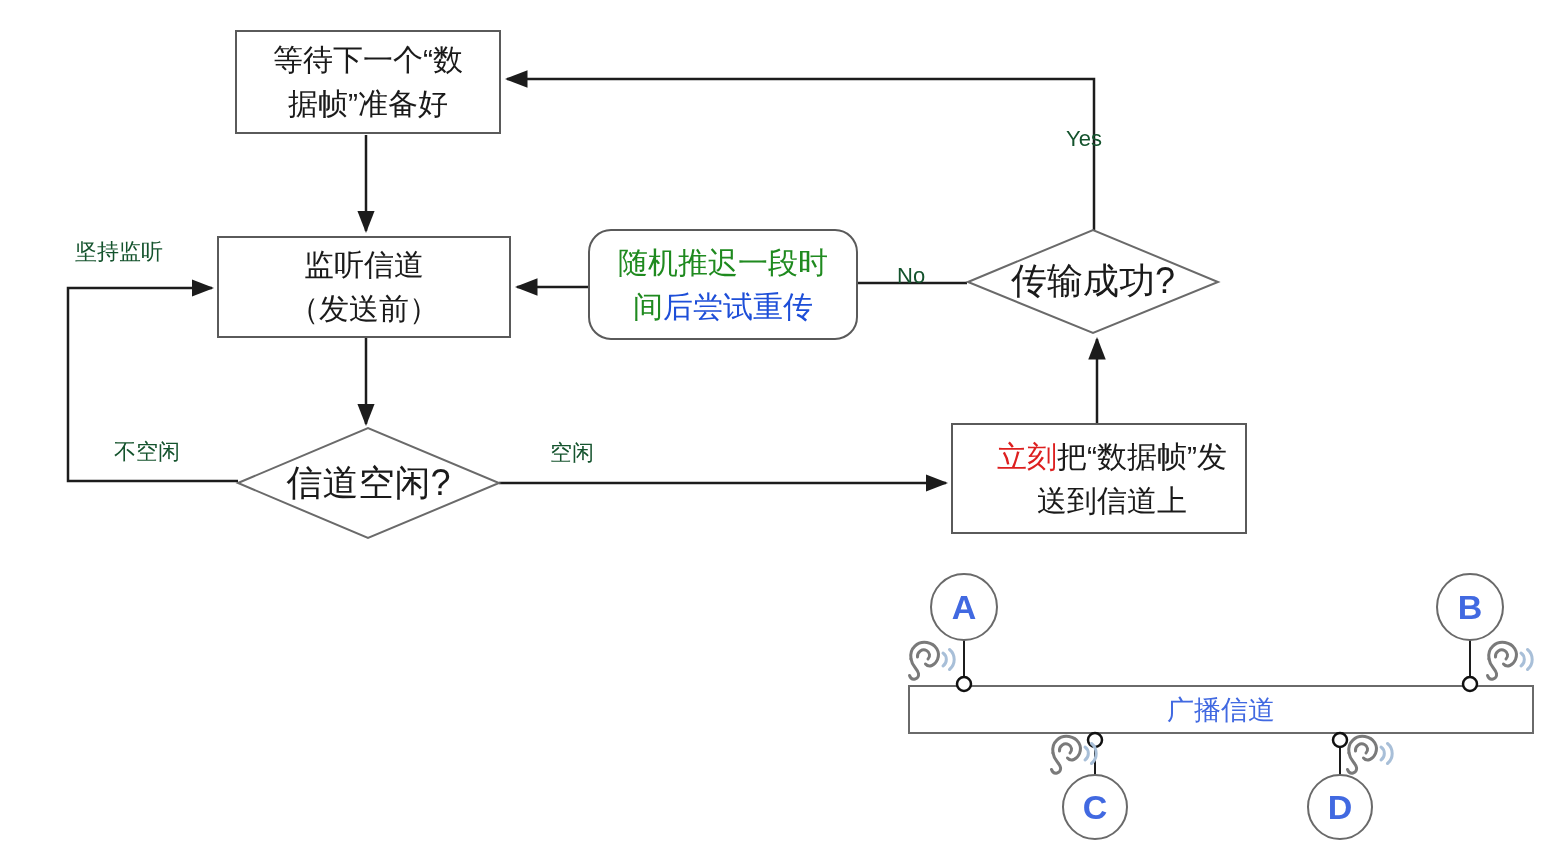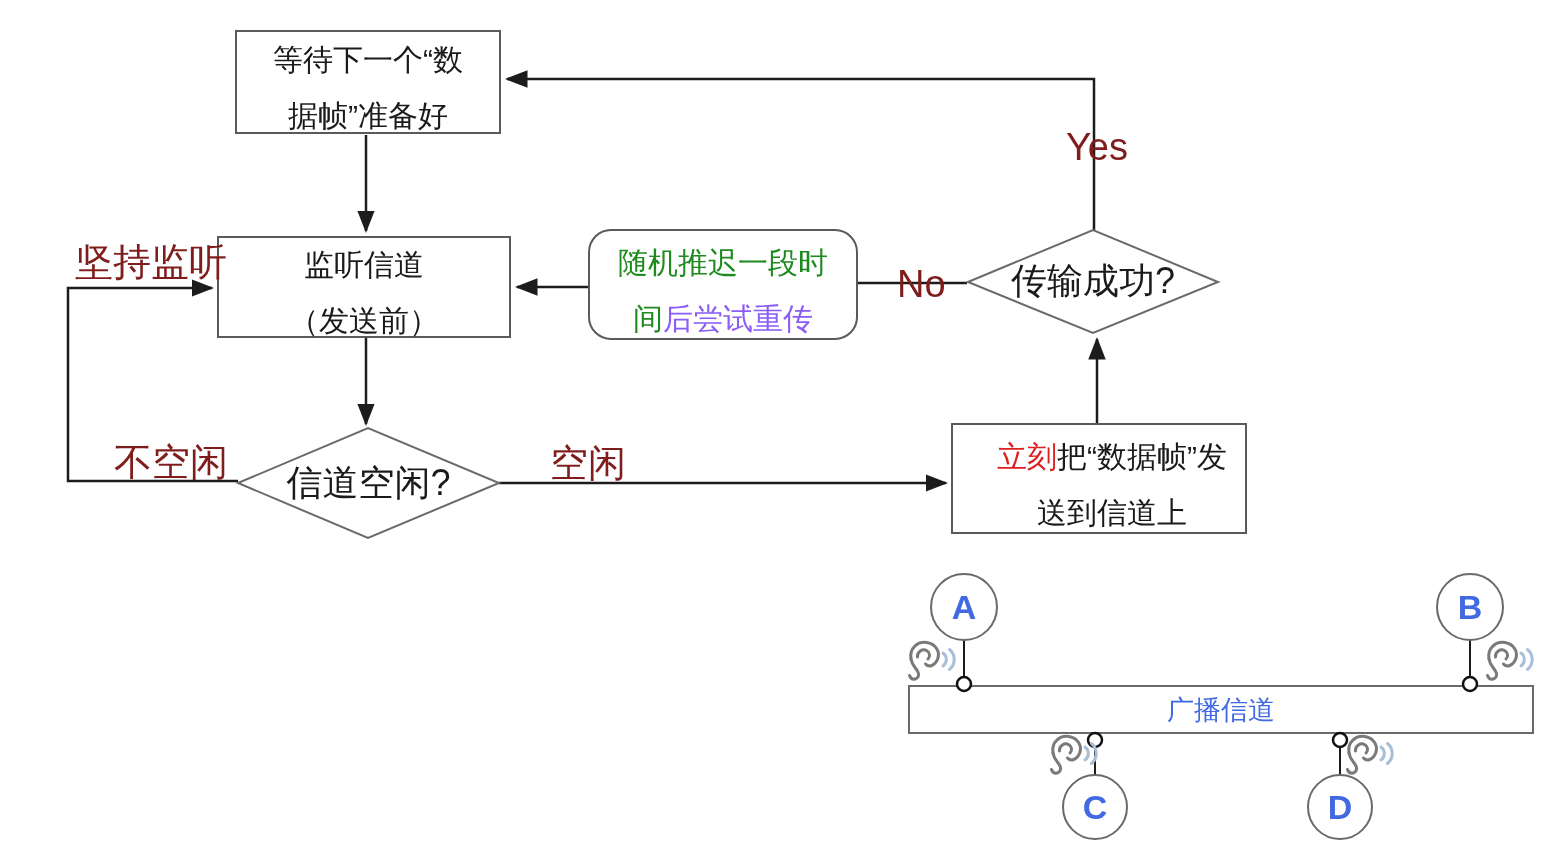--- a/index.html
+++ b/index.html
@@ -14,32 +14,32 @@
   .box{
     position:absolute;
     border:2px solid #5a5a5a;
     background:#ffffff;
     display:flex;flex-direction:column;
     align-items:center;justify-content:center;
     font-size:30px;color:#1a1a1a;
     line-height:44px;text-align:center;
     box-sizing:border-box;
   }
-  .box .line{white-space:nowrap;margin-top:12px;}
+  .box .line{white-space:nowrap;}
   .diamond-text{
     position:absolute;
     display:flex;align-items:center;justify-content:center;
     font-size:36px;color:#1a1a1a;white-space:nowrap;
   }
   .flabel{
     position:absolute;
-    font-size:38px;color:#7f1d1d;white-space:nowrap;
+    font-size:22px;color:#14532d;white-space:nowrap;
   }
   .seg-green{color:#1f8a1f;}
-  .seg-blue{color:#8b5cf6;}
+  .seg-blue{color:#1d4ed8;}
   .seg-red{color:#dd1f1f;}
   .node-letter{
     position:absolute;
     display:flex;align-items:center;justify-content:center;
     font-size:34px;font-weight:bold;color:#4169e1;
   }
   .channel-label{
     position:absolute;left:909px;top:686px;width:624px;height:47px;
     display:flex;align-items:center;justify-content:center;
     font-size:27px;color:#4169e1;

